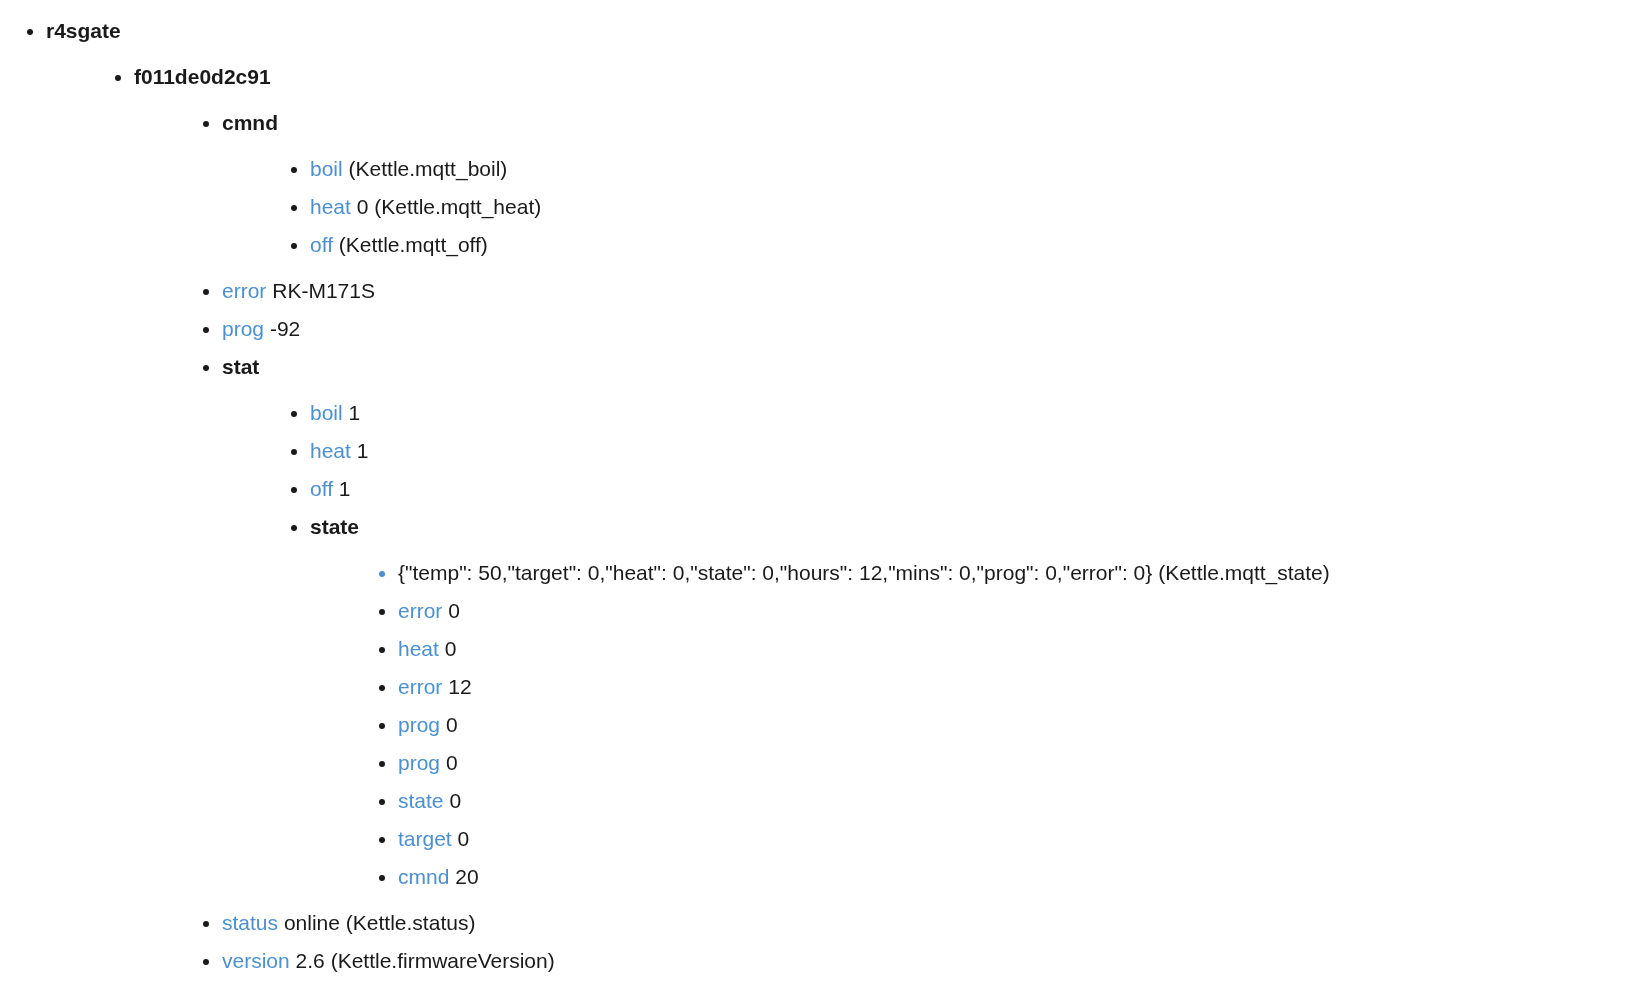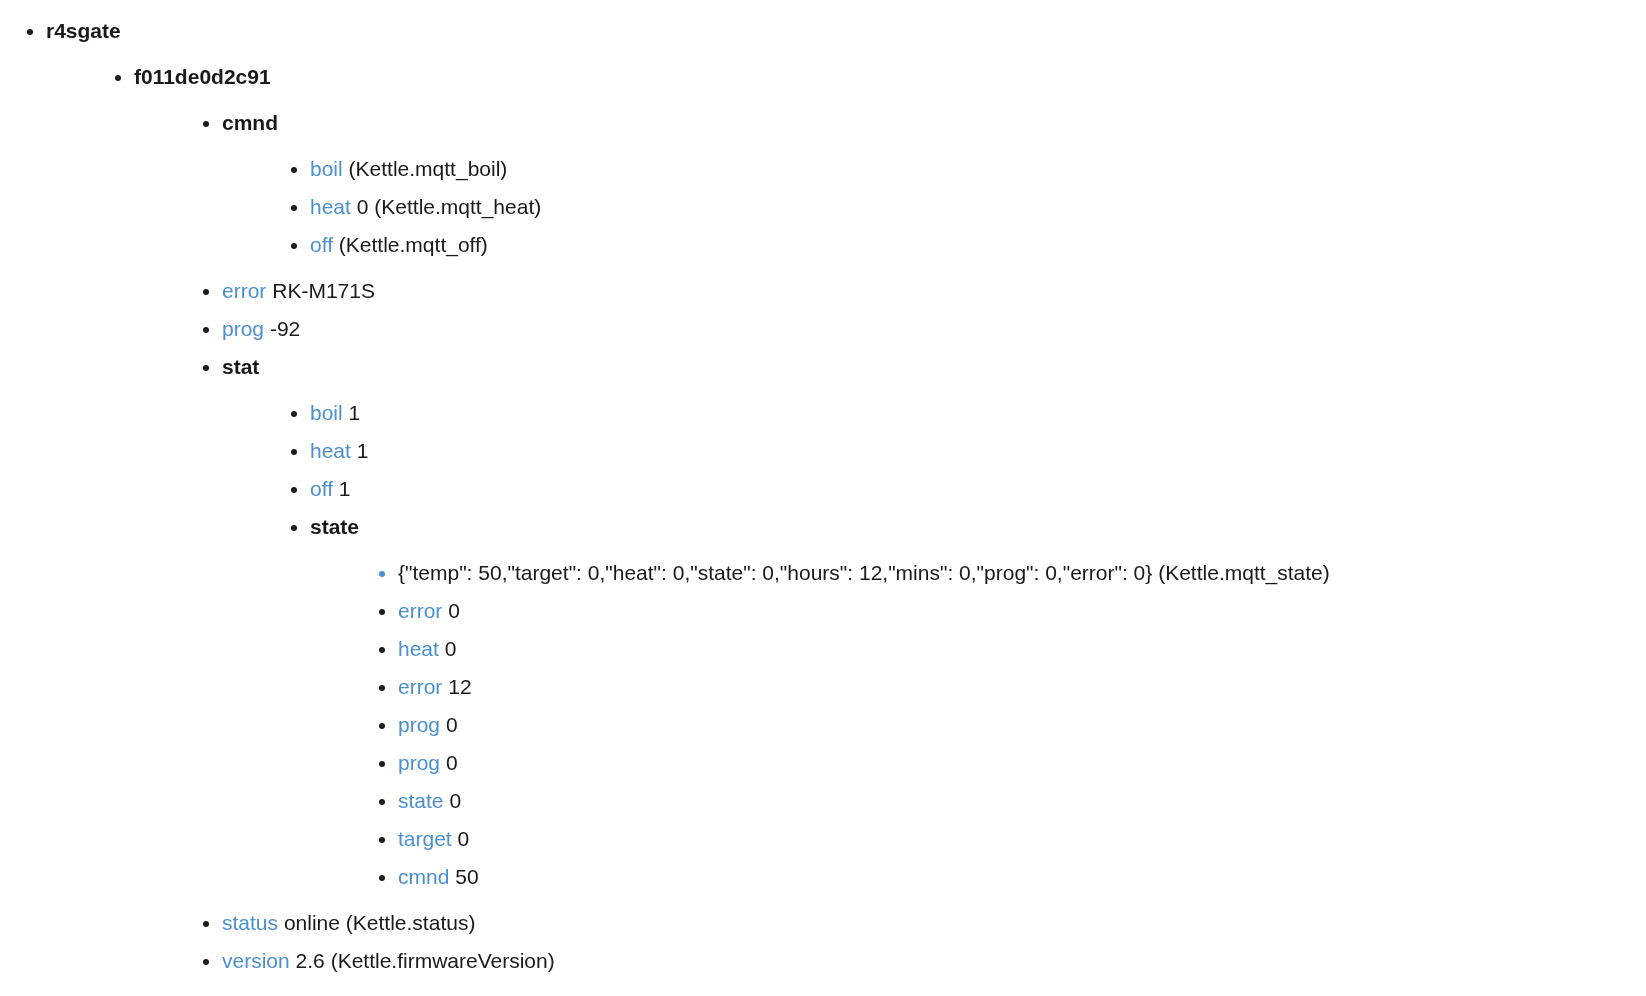--- a/index.html
+++ b/index.html
@@ -76,21 +76,21 @@
                   <li class="topic-node"><a class="node-link" href="#">off</a><span class="node-value">1</span></li>
                   <li class="topic-node"><span class="node-label bold">state</span><ul class="topic-list">
                       <li class="topic-node blue-bullet"><span class="node-message">{"temp": 50,"target": 0,"heat": 0,"state": 0,"hours": 12,"mins": 0,"prog": 0,"error": 0}</span><span class="node-annotation">(Kettle.mqtt_state)</span></li>
                       <li class="topic-node"><a class="node-link" href="#">error</a><span class="node-value">0</span></li>
                       <li class="topic-node"><a class="node-link" href="#">heat</a><span class="node-value">0</span></li>
                       <li class="topic-node"><a class="node-link" href="#">error</a><span class="node-value">12</span></li>
                       <li class="topic-node"><a class="node-link" href="#">prog</a><span class="node-value">0</span></li>
                       <li class="topic-node"><a class="node-link" href="#">prog</a><span class="node-value">0</span></li>
                       <li class="topic-node"><a class="node-link" href="#">state</a><span class="node-value">0</span></li>
                       <li class="topic-node"><a class="node-link" href="#">target</a><span class="node-value">0</span></li>
-                      <li class="topic-node"><a class="node-link" href="#">cmnd</a><span class="node-value">50</span></li>
+                      <li class="topic-node"><a class="node-link" href="#">cmnd</a><span class="node-value">20</span></li>
                     </ul></li>
                 </ul></li>
               <li class="topic-node"><a class="node-link" href="#">status</a><span class="node-value">online</span><span class="node-annotation">(Kettle.status)</span></li>
               <li class="topic-node"><a class="node-link" href="#">version</a><span class="node-value">2.6</span><span class="node-annotation">(Kettle.firmwareVersion)</span></li>
             </ul></li>
           <li class="topic-node"><a class="node-link" href="#">status</a><span class="node-value">online</span></li>
         </ul></li>
     </ul>
   </main>
 

